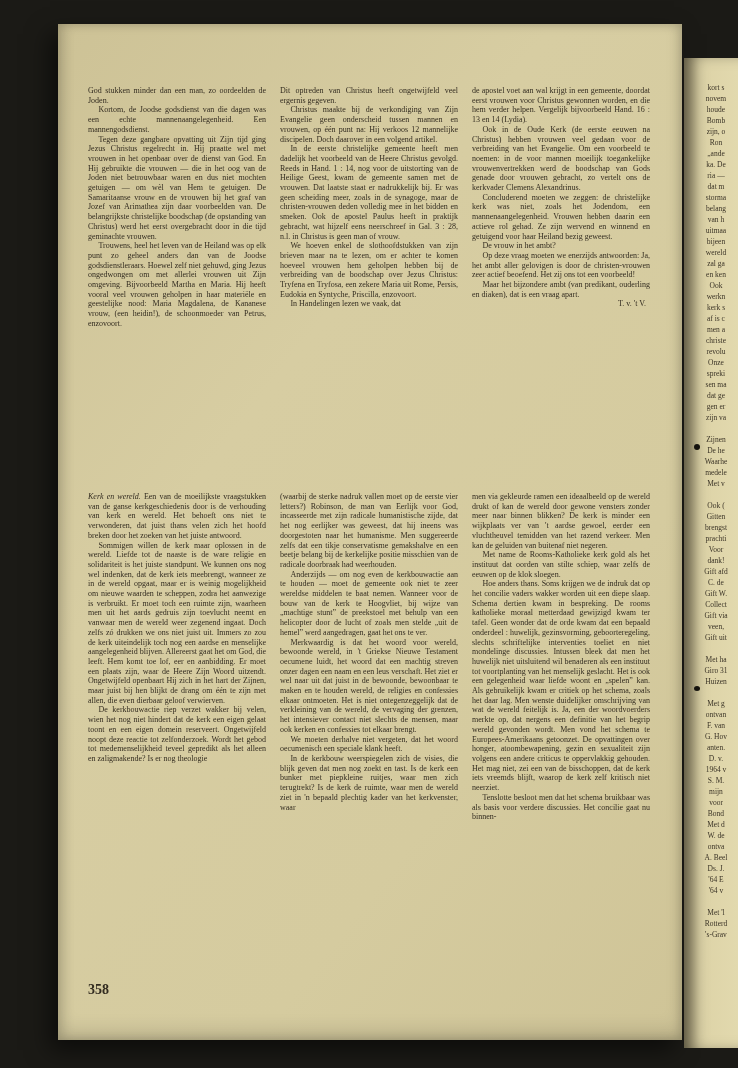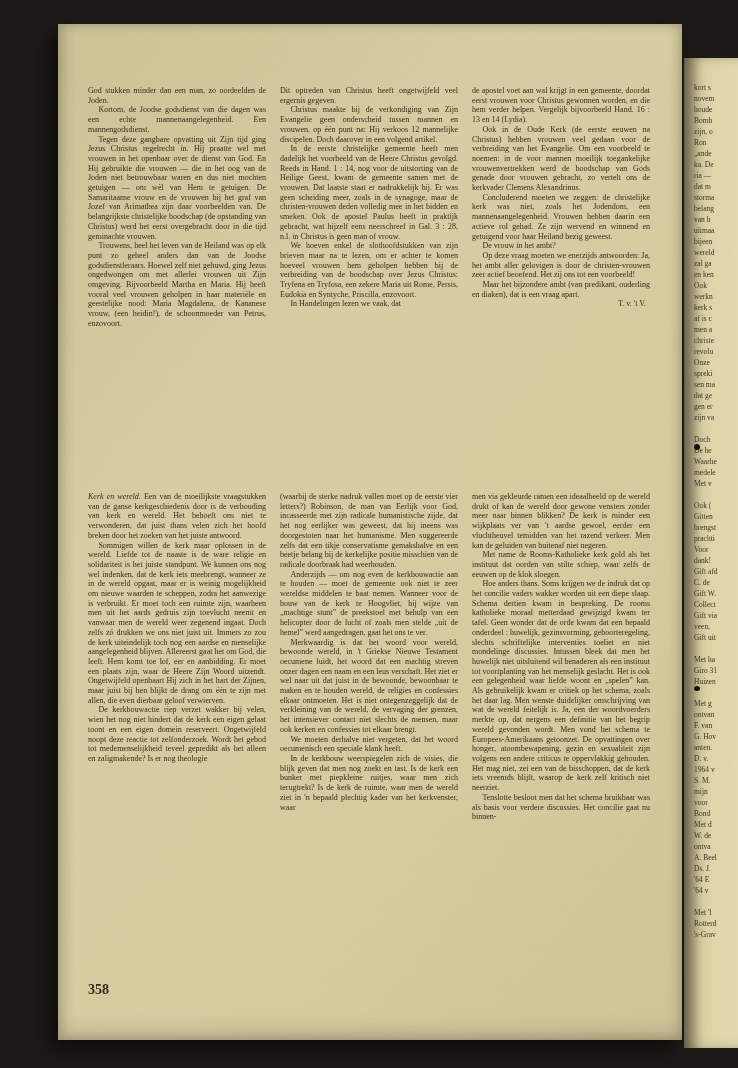--- a/index.html
+++ b/index.html
@@ -61,21 +61,21 @@
     font-size:14px; font-weight:bold; color:#332c20;
   }
 
   
   .page-right {
     position:absolute; left:684px; top:58px; width:54px; height:990px;
     background:linear-gradient(90deg,#c6ba8d 0%,#ddd3a7 30%,#e2d9ae 100%);
     box-shadow:inset 14px 0 16px -6px rgba(0,0,0,0.55);
     overflow:hidden;
   }
-  .frags { padding:24px 0 0 10px; }
+  .frags { padding:24px 0 0 10px;text-align:center; }
   .frag {
     font-size:7.5px; line-height:11px; color:#3a3326;
     white-space:nowrap; text-indent:0;
   }
   .frag.gap { height:11px; }
 
   .dot { position:absolute; background:#14120d; border-radius:50%; }
   .dot1 { left:694px; top:444px; width:6px; height:6px; }
   .dot2 { left:694px; top:686px; width:6px; height:5px; }
 </style>
@@ -169,21 +169,21 @@
         <div class="frag">men a</div>
         <div class="frag">christe</div>
         <div class="frag">revolu</div>
         <div class="frag">Onze</div>
         <div class="frag">spreki</div>
         <div class="frag">sen ma</div>
         <div class="frag">dat ge</div>
         <div class="frag">gen er</div>
         <div class="frag">zijn va</div>
         <div class="frag gap"></div>
-        <div class="frag">Doch</div>
+        <div class="frag">Zijnen</div>
         <div class="frag">De he</div>
         <div class="frag">Waarhe</div>
         <div class="frag">medele</div>
         <div class="frag">Met v</div>
         <div class="frag gap"></div>
         <div class="frag">Ook (</div>
         <div class="frag">Gitten</div>
         <div class="frag">brengst</div>
         <div class="frag">prachti</div>
         <div class="frag">Voor</div>

